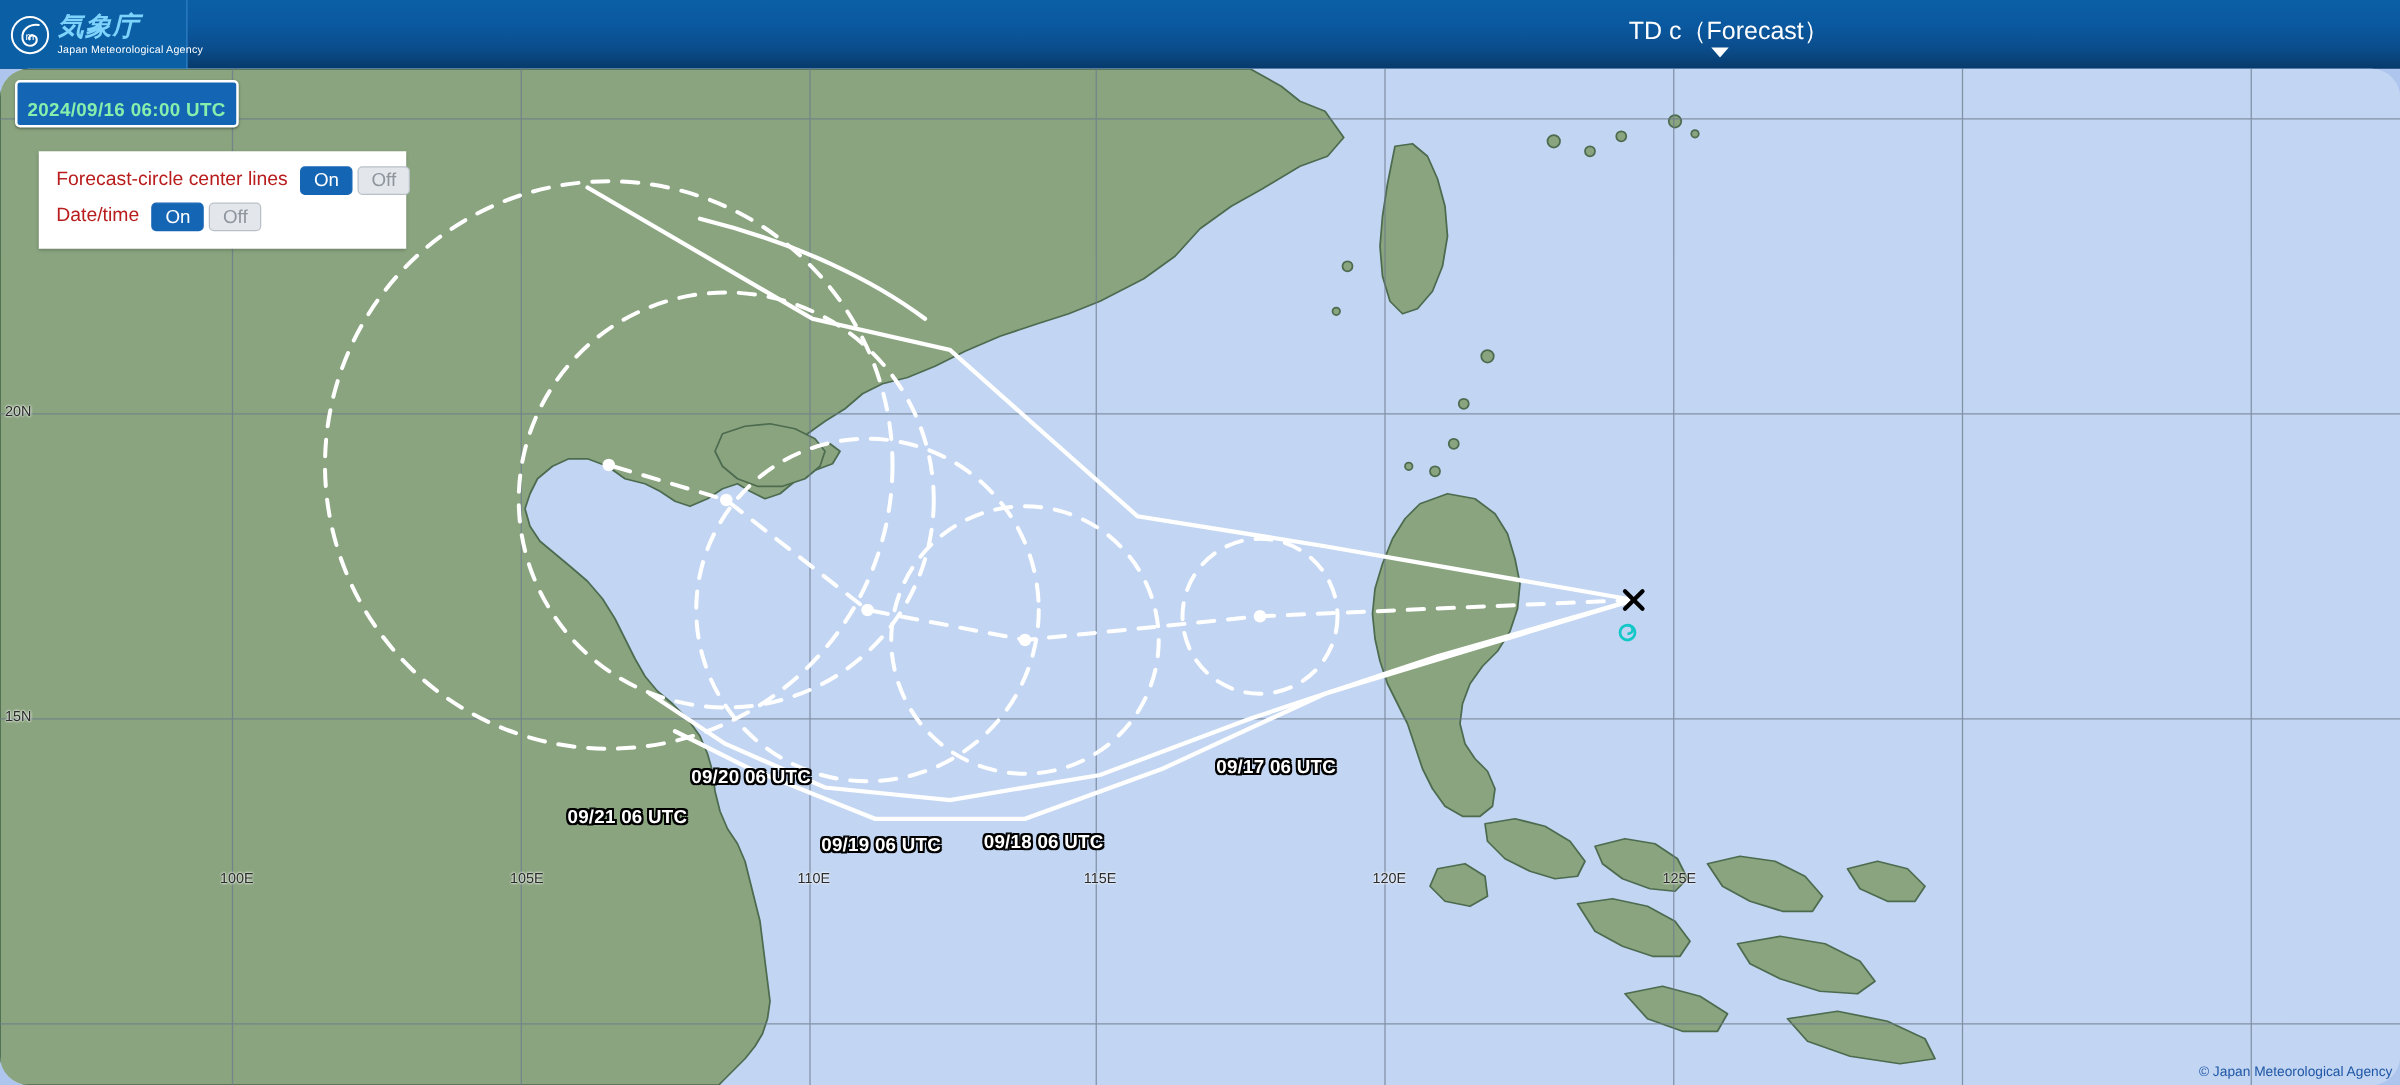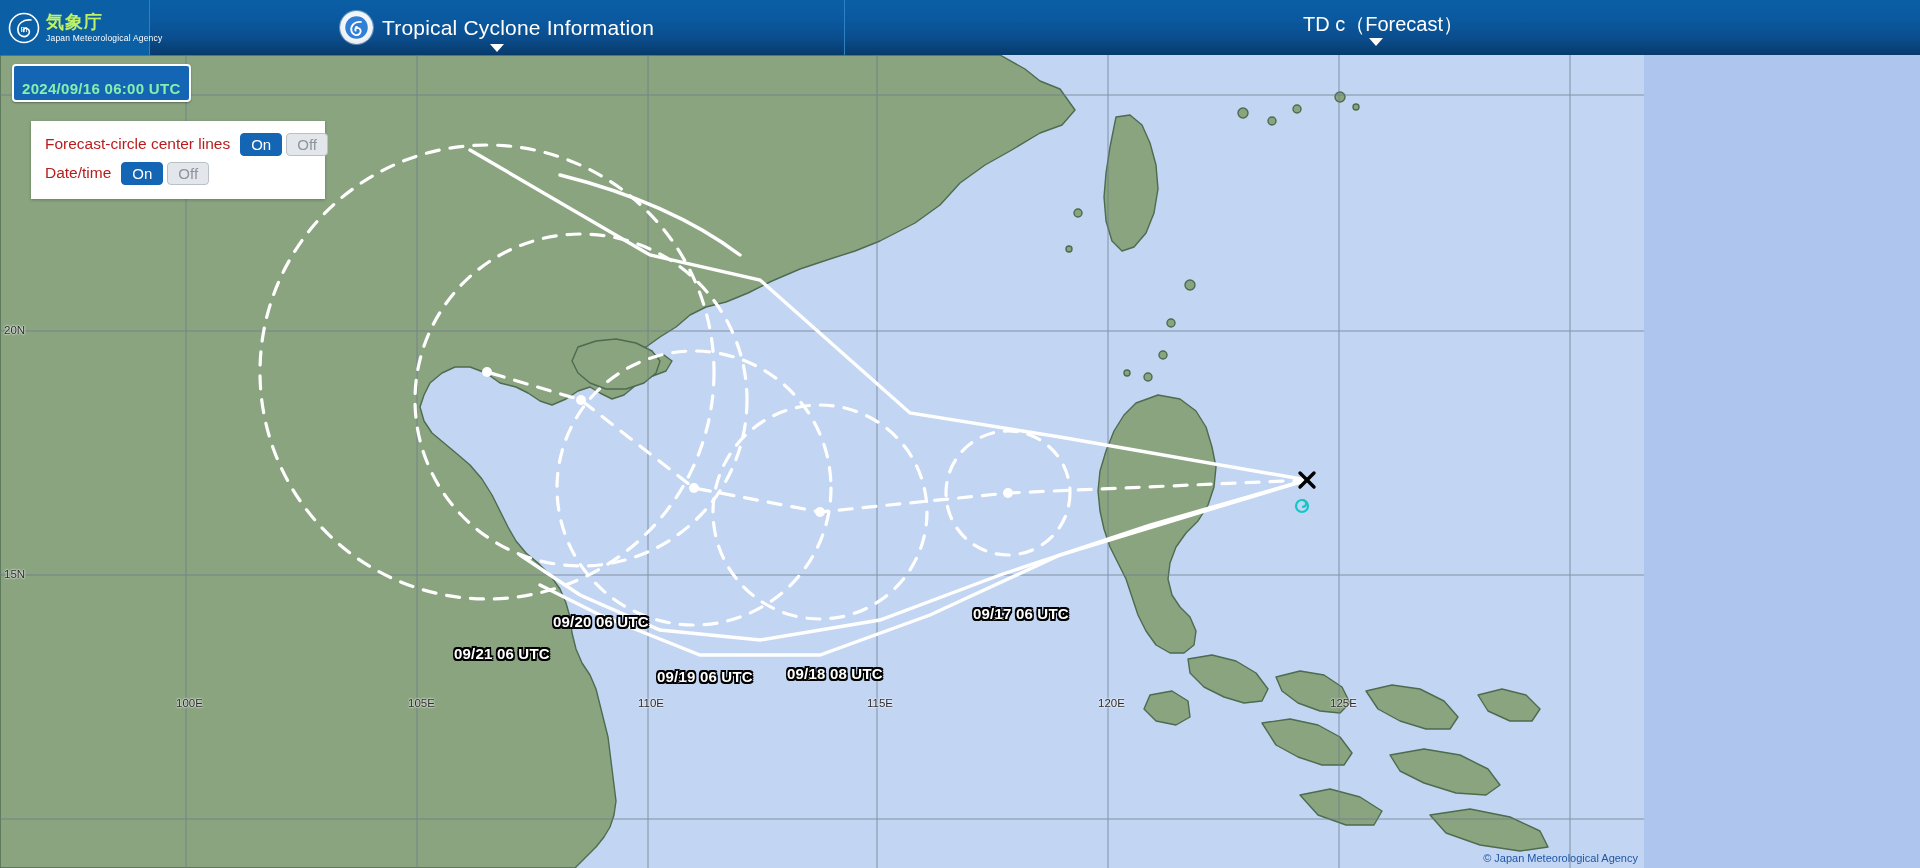--- a/index.html
+++ b/index.html
@@ -17,21 +17,21 @@
     display:flex;align-items:stretch;
   }
   .logo-box{
     width:150px;height:55px;background:#0b5fa5;
     display:flex;align-items:center;gap:6px;padding-left:8px;
     box-sizing:border-box;border-right:1px solid #2f7fc4;
     position:relative;
   }
   .logo-mark{width:32px;height:32px;flex:0 0 32px;}
   .logo-texts{display:flex;flex-direction:column;justify-content:center;line-height:1;}
-  .logo-jp{color:#bef264;font-size:18px;font-weight:700;letter-spacing:1px;font-family:"DejaVu Sans",sans-serif;}
+  .logo-jp{color:#7dd3fc;font-size:21px;font-weight:700;letter-spacing:1px;font-family:"DejaVu Sans",sans-serif;font-style:italic;}
   .logo-en{color:#fff;font-size:8.5px;margin-top:3px;letter-spacing:.2px;white-space:nowrap;}
 
   .hdr-center{
     position:absolute;left:150px;top:0;width:695px;height:55px;
     display:flex;align-items:center;justify-content:center;gap:9px;
     border-right:1px solid #2f7fc4;box-sizing:border-box;
   }
   .cyclone-badge{
     width:33px;height:33px;border-radius:50%;
     background:radial-gradient(circle at 50% 45%,#ffffff 0%,#f1f3f6 60%,#d8dde4 100%);
@@ -45,22 +45,22 @@
   }
 
   .hdr-right{
     position:absolute;left:846px;top:0;width:1074px;height:49px;
     display:flex;align-items:center;justify-content:center;
   }
   .hdr-right-title{color:#fff;font-size:20px;white-space:nowrap;}
 
   
   .map{
-    position:absolute;left:0;top:55px;width:1644px;height:813px;
-    background:#c2d5f2;overflow:hidden;
+    position:absolute;left:0;top:55px;width:1920px;height:813px;
+    background:#c2d5f2;overflow:hidden;border-radius:23px;
   }
   .map svg{display:block;}
 
   
   .ts-badge{
     position:absolute;left:12px;top:64px;
     background:#1565b5;border:2px solid #ffffff;border-radius:4px;
     color:#86efac;font-size:15px;font-weight:700;letter-spacing:.3px;
     padding:14px 8px 3px;white-space:nowrap;
     box-shadow:0 1px 2px rgba(0,0,0,.35);
@@ -111,31 +111,20 @@
         <circle cx="32" cy="32" r="29" fill="none" stroke="#fff" stroke-width="3.2"></circle>
         <path d="M46 16 C30 14 18 24 20 38 C21.5 48 32 52 39 47 C44.5 43 44 35 38 33 C33.5 31.5 29 35 31 39" fill="none" stroke="#fff" stroke-width="3.2" stroke-linecap="round"></path>
         <text x="32" y="40" font-size="17" fill="#fff" text-anchor="middle" font-family="Liberation Sans, sans-serif">m</text>
       </svg>
       <div class="logo-texts">
         <div class="logo-jp">気象庁</div>
         <div class="logo-en">Japan Meteorological Agency</div>
       </div>
     </div>
 
-    <div class="hdr-center">
-      <span class="cyclone-badge">
-        <svg width="25" height="25" viewBox="0 0 40 40">
-          <circle cx="20" cy="20" r="18" fill="#2f7fd6"></circle>
-          <path d="M27 11 C16 10 10 18 12 26 C13.5 32 21 34 25 30 C28 27 27 21 22 20.5 C19 20 17 23 18.5 25" fill="none" stroke="#ffffff" stroke-width="3" stroke-linecap="round"></path>
-          <circle cx="20" cy="20" r="2.6" fill="#ffffff"></circle>
-        </svg>
-      </span>
-      <span class="hdr-title">Tropical Cyclone Information</span>
-      <span class="caret"></span>
-    </div>
 
     <div class="hdr-right">
       <span class="hdr-right-title">TD c（Forecast）</span>
       <span class="caret" style="left:auto;right:auto;margin-left:0;"></span>
     </div>
   </div>
 
   <div class="map">
     <svg width="1920" height="813" viewBox="0 0 1920 813">
 
@@ -255,21 +244,21 @@
     <div class="axislabel" style="left:4px;top:513px;">15N</div>
 
     <div class="axislabel" style="left:176px;top:642px;">100E</div>
     <div class="axislabel" style="left:408px;top:642px;">105E</div>
     <div class="axislabel" style="left:638px;top:642px;">110E</div>
     <div class="axislabel" style="left:867px;top:642px;">115E</div>
     <div class="axislabel" style="left:1098px;top:642px;">120E</div>
     <div class="axislabel" style="left:1330px;top:642px;">125E</div>
 
     <div class="maplabel" style="left:973px;top:550px;">09/17 06 UTC</div>
-    <div class="maplabel" style="left:787px;top:610px;">09/18 08 UTC</div>
+    <div class="maplabel" style="left:787px;top:610px;">09/18 06 UTC</div>
     <div class="maplabel" style="left:657px;top:613px;">09/19 06 UTC</div>
     <div class="maplabel" style="left:553px;top:558px;">09/20 06 UTC</div>
     <div class="maplabel" style="left:454px;top:590px;">09/21 06 UTC</div>
 
     <div class="copyright">© Japan Meteorological Agency</div>
   </div>
 
   <div class="ts-badge">2024/09/16 06:00 UTC</div>
 
   <div class="panel">

